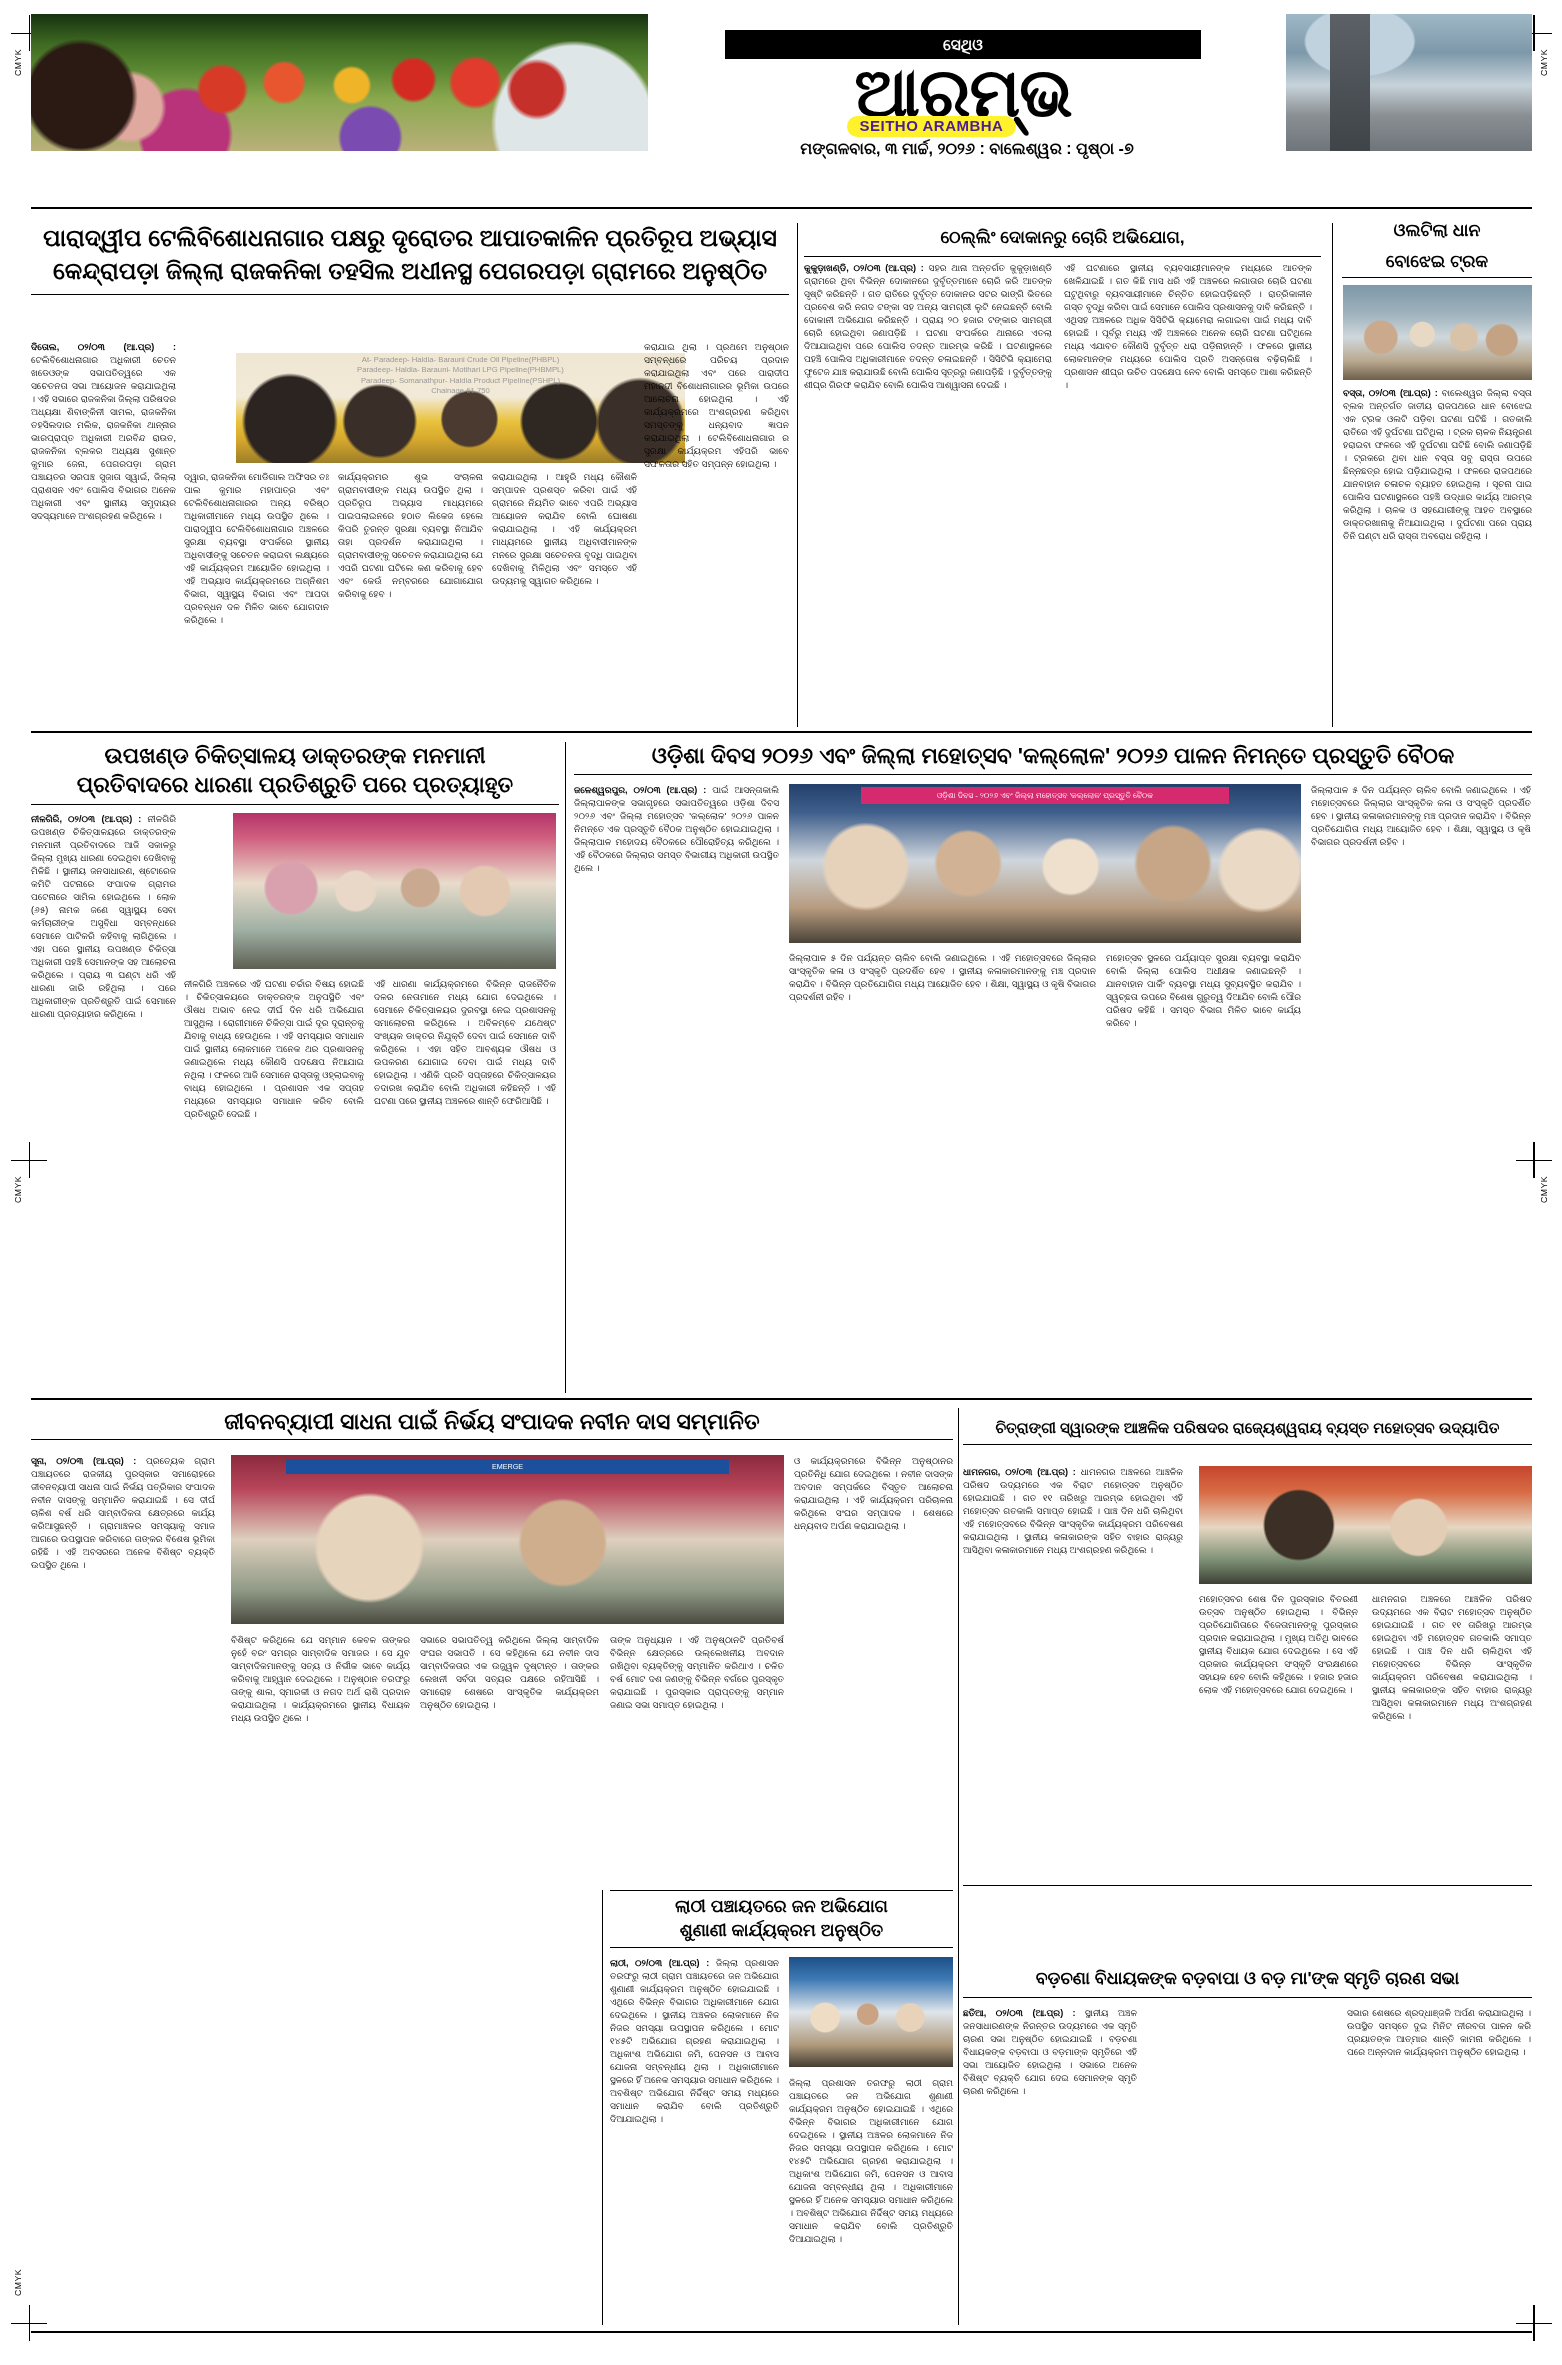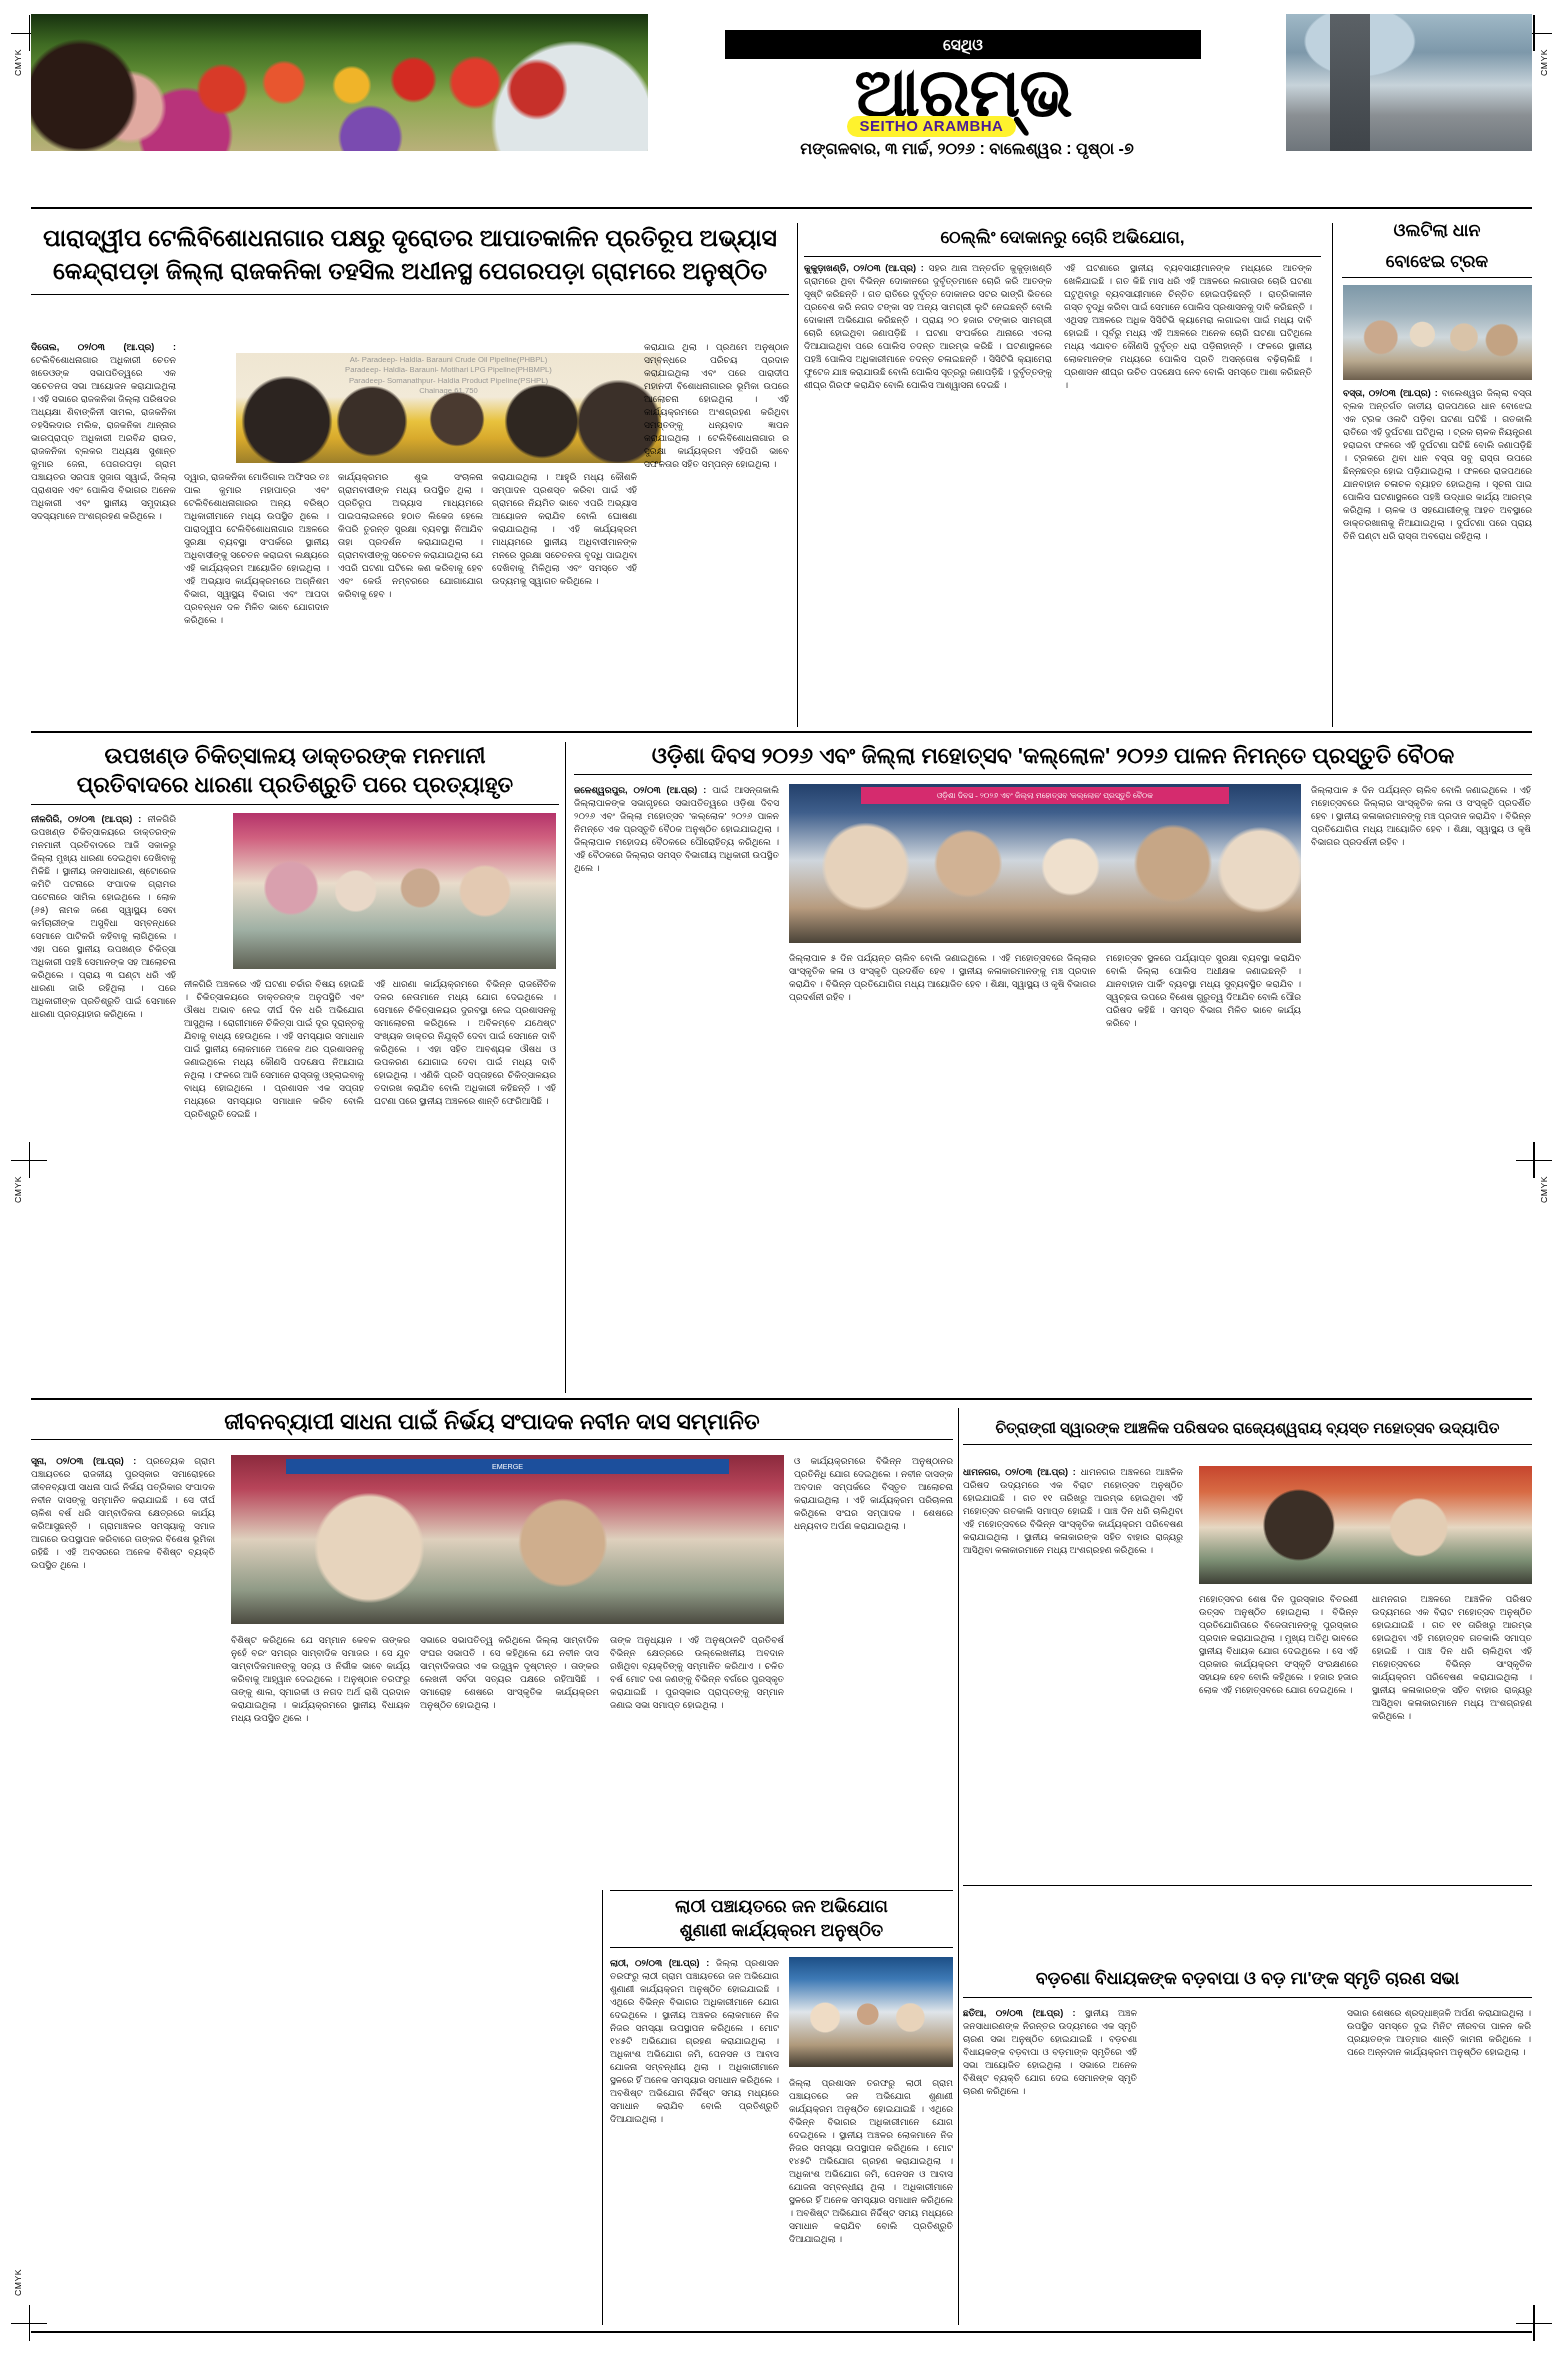--- a/index.html
+++ b/index.html
@@ -162,21 +162,21 @@
   <div class="hl hl-xl" style="left:31px;top:256px;width:758px;">କେନ୍ଦ୍ରାପଡ଼ା ଜିଲ୍ଲା ରାଜକନିକା ତହସିଲ ଅଧୀନସ୍ଥ ପେଗରପଡ଼ା ଗ୍ରାମରେ ଅନୁଷ୍ଠିତ</div>
   <div class="hr-thin" style="left:31px;top:294px;width:758px;"></div>
 
   <div class="hl hl-md" style="left:804px;top:226px;width:517px;">ଠେଲ୍ଲିଂ ଦୋକାନରୁ ଚୋରି ଅଭିଯୋଗ,</div>
   <div class="hr-thin" style="left:804px;top:256px;width:517px;"></div>
 
   <div class="hl hl-md" style="left:1342px;top:219px;width:190px;">ଓଲଟିଲା ଧାନ</div>
   <div class="hl hl-md" style="left:1342px;top:250px;width:190px;">ବୋଝେଇ ଟ୍ରକ</div>
   <div class="hr-thin" style="left:1342px;top:277px;width:190px;"></div>
 
-  <div class="photo ph-a" style="left:236px;top:353px;width:425px;height:110px;">
+  <div class="photo ph-a" style="left:236px;top:353px;width:425px;height:110px;padding-left:24px;">
     <div class="banner-text">At- Paradeep- Haldia- Barauni Crude Oil Pipeline(PHBPL)</div>
     <div class="banner-text" style="top:12.3px;">Paradeep- Haldia- Barauni- Motihari LPG Pipeline(PHBMPL)</div>
     <div class="banner-text" style="top:22.5px;">Paradeep- Somanathpur- Haldia Product Pipeline(PSHPL)</div>
     <div class="banner-text" style="top:33px;">Chainage 61.750</div>
   </div>
 
   <div class="col" style="left:31px;top:341px;width:145px;height:387px;">
     <p><span class="dl">ଦିତୋଲ, ୦୨/୦୩ (ଆ.ପ୍ର) :</span> <span>ଟେଲିବିଶୋଧନାଗାର ଅଧିକାରୀ ଚେତନ ଖଡେଓଙ୍କ ସଭାପତିତ୍ୱରେ ଏକ ସଚେତନତା ସଭା ଆୟୋଜନ କରାଯାଇଥିଲା । ଏହି ସଭାରେ ରାଜକନିକା ଜିଲ୍ଲା ପରିଷଦର ଅଧ୍ୟକ୍ଷା ଶିବାଙ୍କିନୀ ସାମଲ, ରାଜକନିକା ତହସିଲଦାର ମଲିକ, ରାଜକନିକା ଥାନ୍ନାର ଭାରପ୍ରାପ୍ତ ଅଧିକାରୀ ଅରବିନ୍ଦ ରାଉତ, ରାଜକନିକା ବ୍ଲକର ଅଧ୍ୟକ୍ଷ ସୁଶାନ୍ତ କୁମାର ଜେନା, ପେଗରପଡ଼ା ଗ୍ରାମ ପଞ୍ଚାୟତର ସରପଞ୍ଚ ସୁଜାତା ସ୍ୱାଇଁ, ଜିଲ୍ଲା ପ୍ରାଶସନ ଏବଂ ପୋଲିସ ବିଭାଗର ଅନେକ ଅଧିକାରୀ ଏବଂ ସ୍ଥାନୀୟ ସମୁଦାୟର ସଦସ୍ୟମାନେ ଅଂଶଗ୍ରହଣ କରିଥିଲେ ।</span></p>
   </div>
   <div class="col" style="left:184px;top:471px;width:145px;height:256px;">

